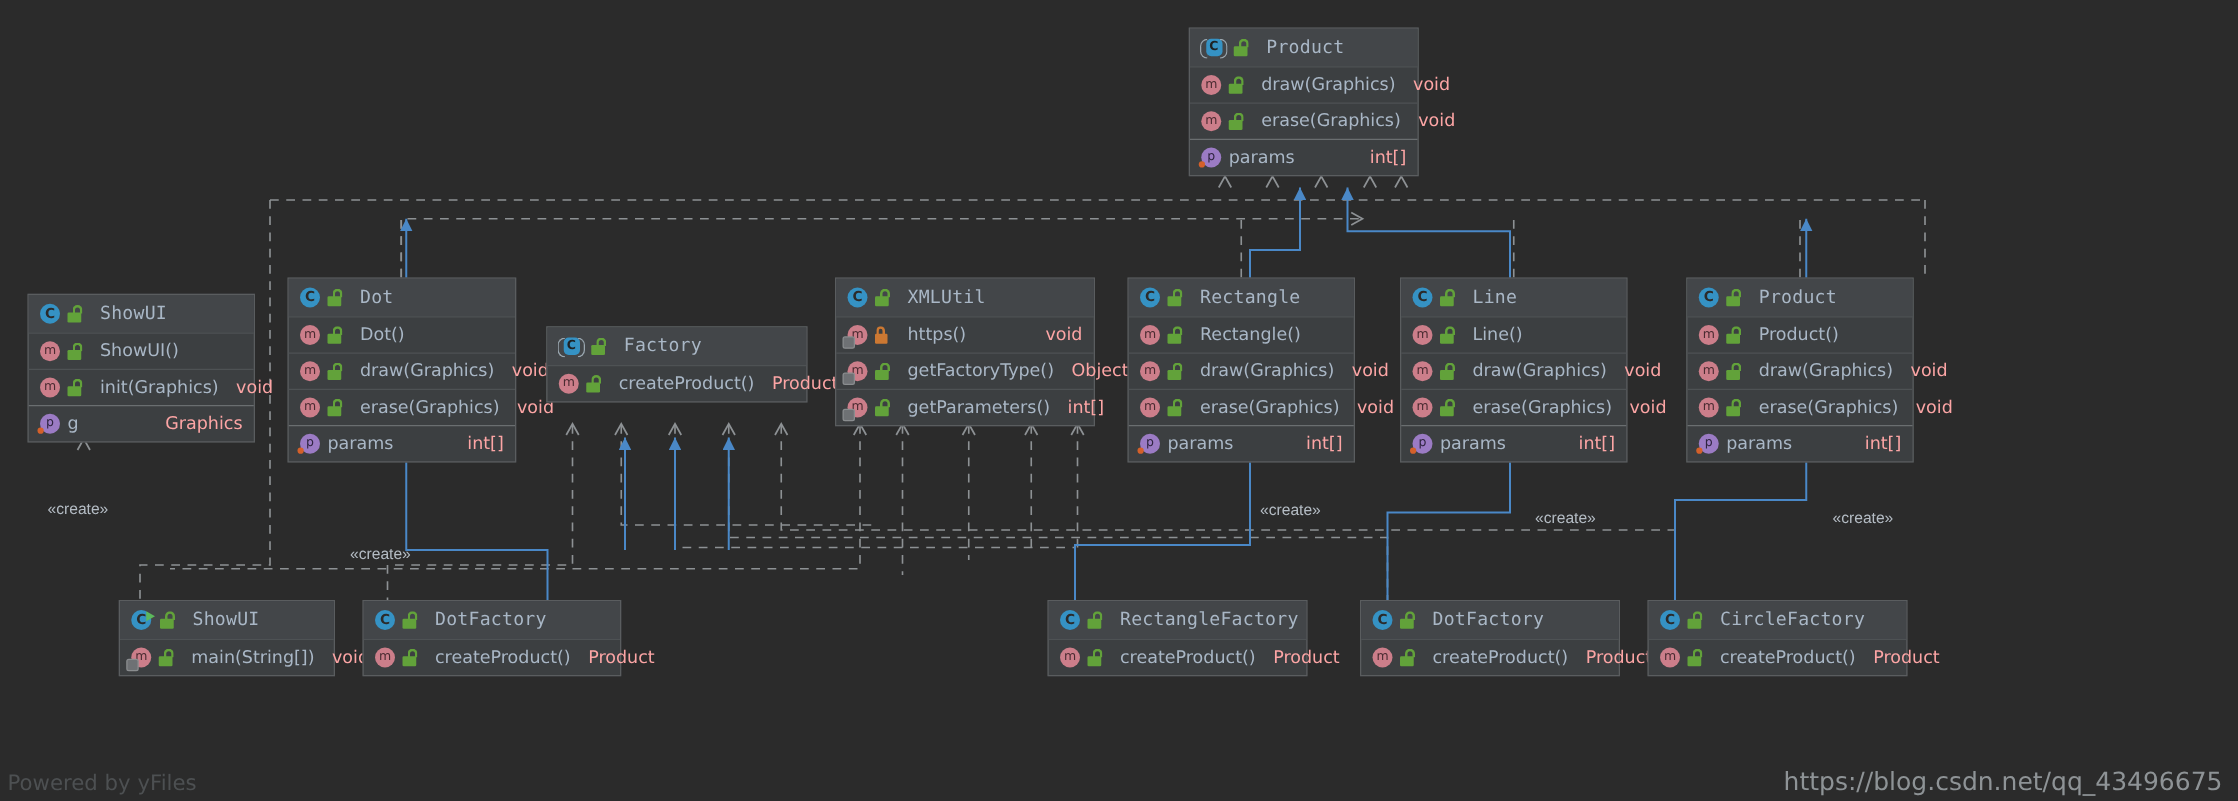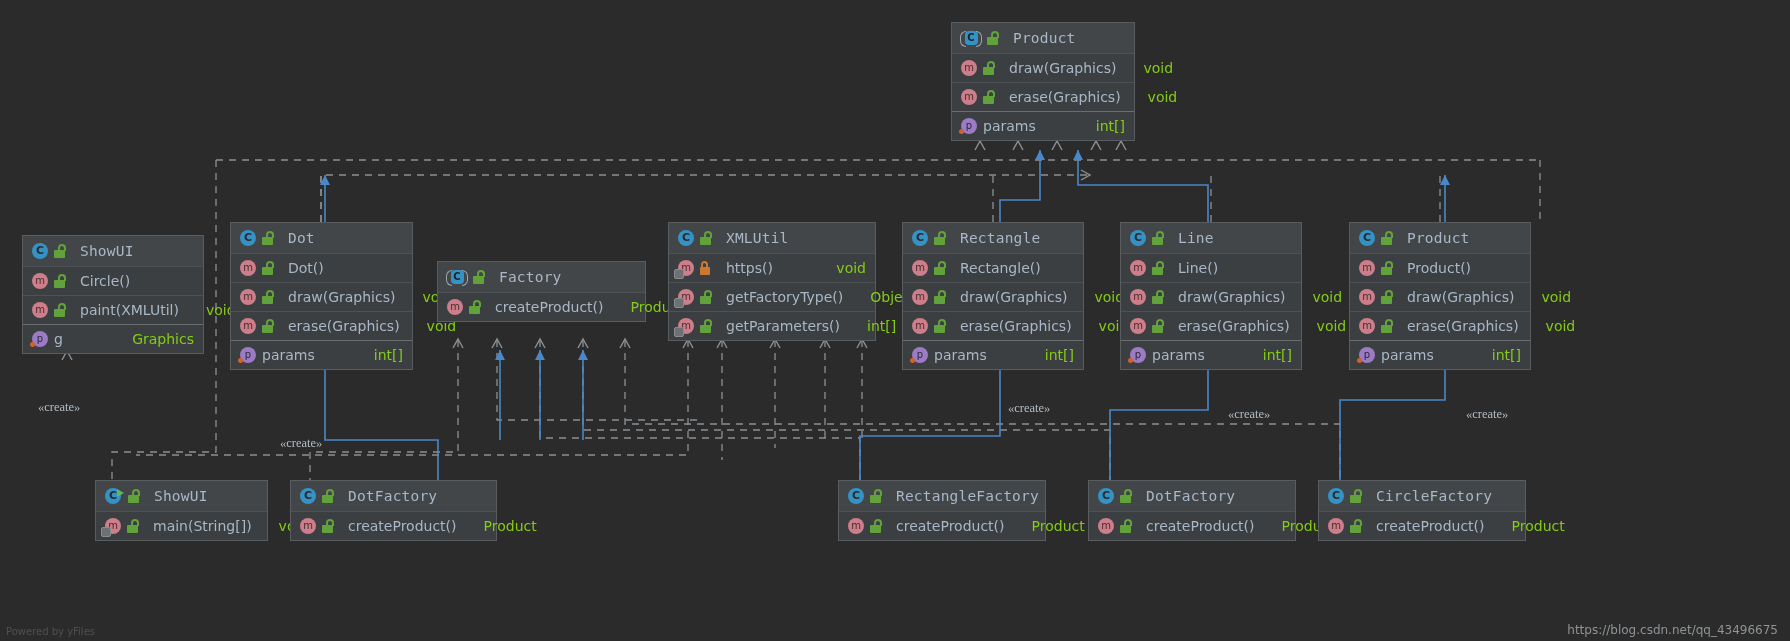--- a/index.html
+++ b/index.html
@@ -37,24 +37,24 @@
     font-size: 14px;
     font-family: "DejaVu Sans", sans-serif;
   }
   .row.title .name {
     font-family: "DejaVu Sans Mono", monospace;
     font-size: 14.5px;
     color: #a9b7c6;
     letter-spacing: .2px;
   }
   .type {
-    color: #84cc16;
+    color: #fca5a5;
     font-size: 14px;
     margin-left: auto;
-    padding-left: 27px;
+    padding-left: 14px;
   }
   .ic { position: relative; flex: 0 0 auto; display: inline-block; }
 
   
   .ic-class {
     width: 16px; height: 16px; border-radius: 50%;
     background: #3592c4;
     color: #2b2b2b; font-weight: bold;
     font-size: 11px; line-height: 16px; text-align: center;
     font-family: "DejaVu Sans", sans-serif;
@@ -131,31 +131,31 @@
   .ic-lock.closed .body { background: #cc7832; left: 1px; width: 10px; }
   .ic-lock.closed .shackle { border-color: #cc7832; left: 2px; width: 7px; }
 
   .gap { width: 14px; flex: 0 0 auto; }
   .gap-sm { width: 6px; flex: 0 0 auto; }
 
   .edge-label {
     position: absolute;
     color: #b4bcc4;
     font-size: 12.5px;
-    font-family: Liberation Serif, serif;
+    font-family: Liberation Sans, sans-serif;
     white-space: nowrap;
   }
   .watermark-yfiles {
     position: absolute; left: 6px; bottom: 4px;
-    color: #4d5052; font-size: 10px;
+    color: #4d5052; font-size: 17px;
     font-family: "DejaVu Sans", sans-serif;
   }
   .watermark-url {
     position: absolute; right: 12px; bottom: 4px;
-    color: #8e9396; font-size: 12px;
+    color: #8e9396; font-size: 20px;
     font-family: "DejaVu Sans", sans-serif;
   }
 </style>
 </head>
 <body>
 
 <div id="canvas">
 
   <svg class="edges" xmlns="http://www.w3.org/2000/svg">
     <defs>
@@ -300,30 +300,30 @@
           <span class="gap"></span>
           <span class="name">ShowUI</span>
         </div>
         <div class="row">
           <span class="ic ic-method">m</span>
           <span class="ic ic-lock open">
             <span class="shackle"></span>
             <span class="body"></span>
           </span>
           <span class="gap"></span>
-          <span class="name">Circle()</span>
-        </div>
-        <div class="row">
-          <span class="ic ic-method">m</span>
-          <span class="ic ic-lock open">
-            <span class="shackle"></span>
-            <span class="body"></span>
-          </span>
-          <span class="gap"></span>
-          <span class="name">paint(XMLUtil)</span>
+          <span class="name">ShowUI()</span>
+        </div>
+        <div class="row">
+          <span class="ic ic-method">m</span>
+          <span class="ic ic-lock open">
+            <span class="shackle"></span>
+            <span class="body"></span>
+          </span>
+          <span class="gap"></span>
+          <span class="name">init(Graphics)</span>
           <span class="type">void</span>
         </div>
         <div class="row sep-strong">
           <span class="ic ic-prop">p</span>
           <span class="gap-sm"></span>
           <span class="name">g</span>
           <span class="type">Graphics</span>
         </div>
       </div>
       <div class="node" style="left: 230px; top: 222px; width: 183px;">

